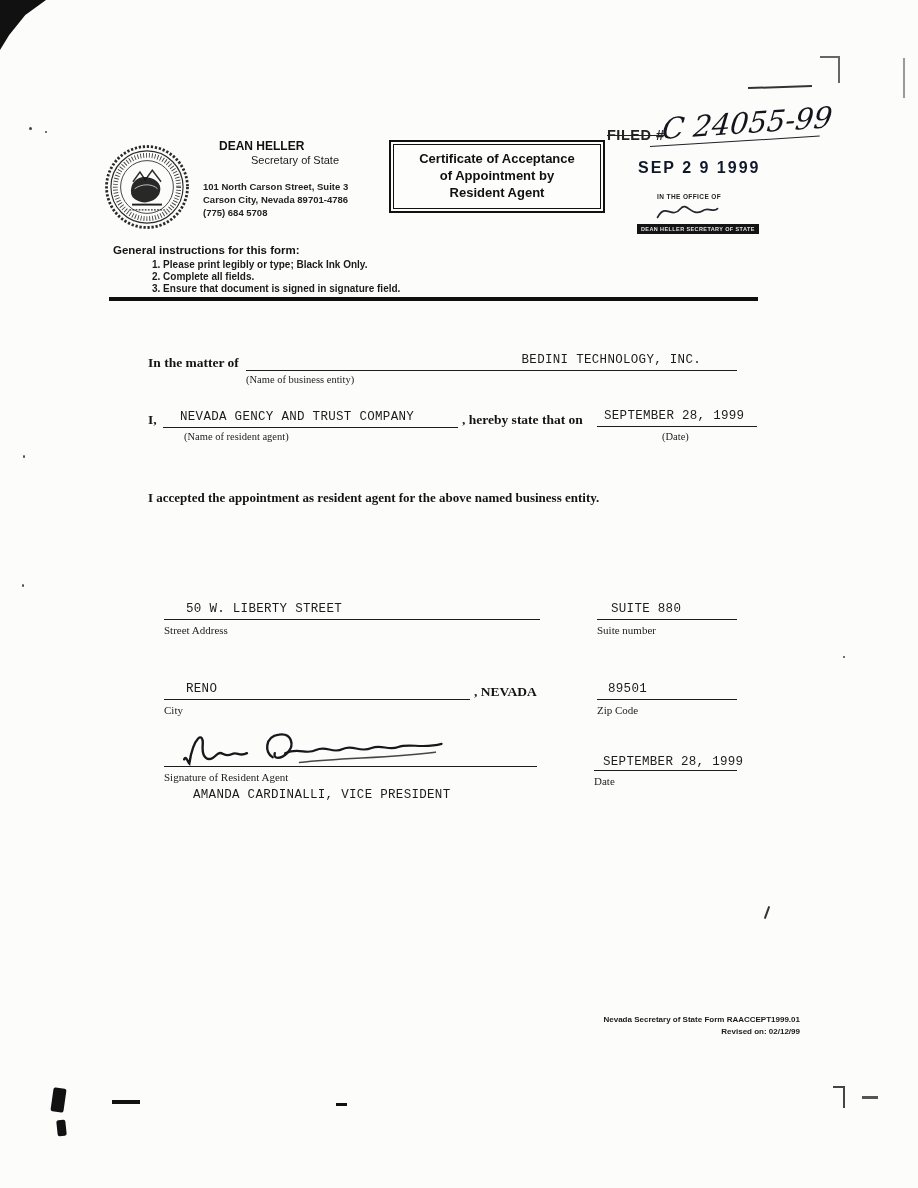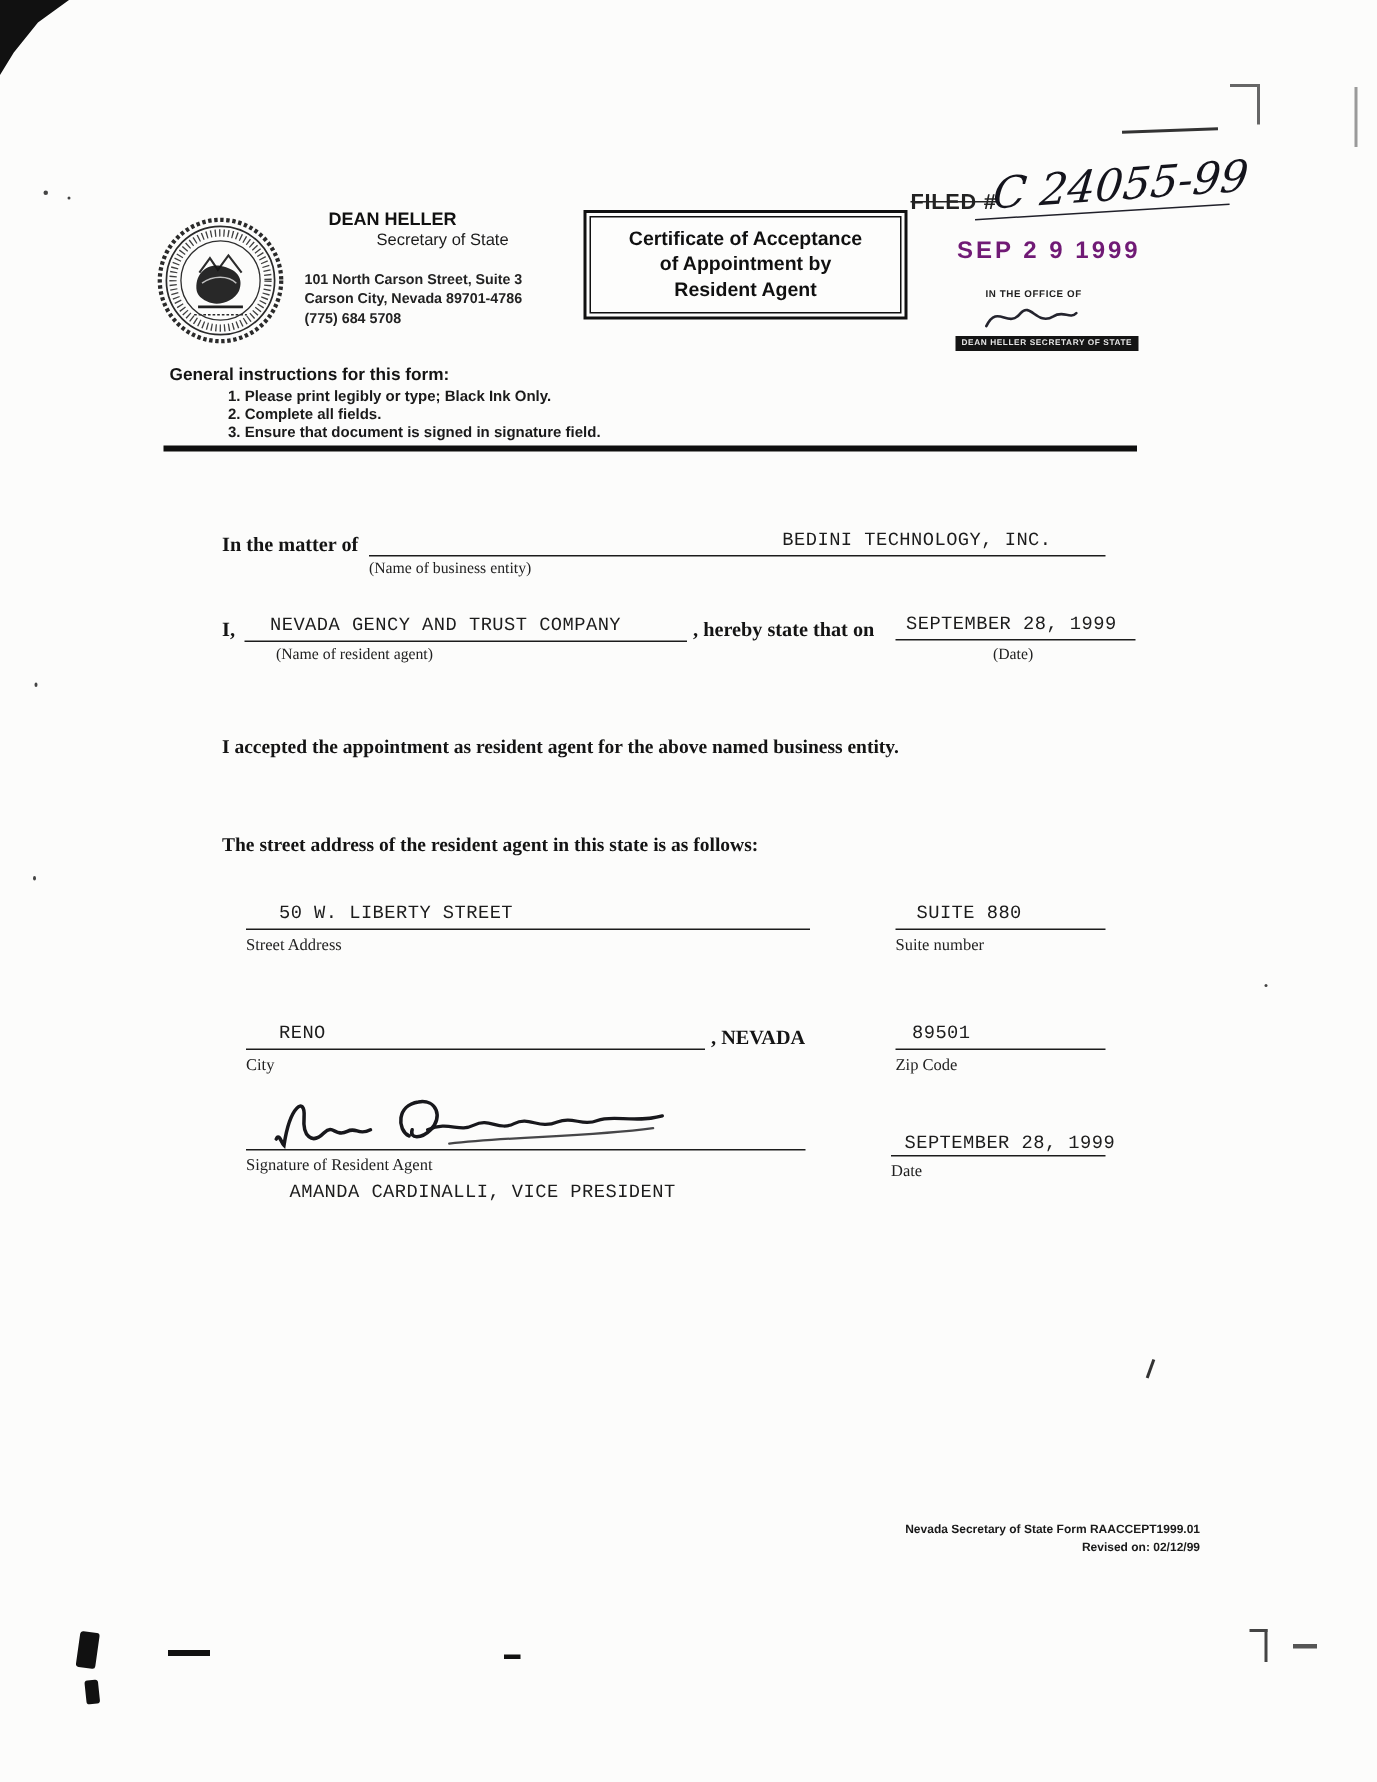--- a/index.html
+++ b/index.html
@@ -19,21 +19,21 @@
   
   .agency-name { font-weight:bold; font-size:12px; color:#111; }
   .agency-sub  { font-size:11px; color:#1b1b1b; }
   .agency-addr { font-weight:bold; font-size:9.5px; color:#222; white-space:nowrap; }
   .title-box { border:2px solid #111; padding:2px; width:216px; background:#fdfdfc; }
   .title-box-inner { border:1.3px solid #111; padding:5px 6px 7px; text-align:center; }
   .title-line { font-family:"Liberation Sans",sans-serif; font-weight:bold; font-size:13px; line-height:1.32; color:#101010; }
 
   .filed-label { font-family:"Liberation Sans",sans-serif; font-weight:bold; font-size:14.5px; color:#222; text-decoration:line-through; letter-spacing:.5px; }
   .filed-number { font-family:"DejaVu Serif",serif; font-style:italic; font-size:29px; color:#14141c; transform:rotate(-4deg) skewX(-10deg); white-space:nowrap; }
-  .date-stamp { font-family:"Liberation Sans",sans-serif; font-weight:bold; font-size:16px; letter-spacing:2px; color:#701a75; white-space:nowrap; }
+  .date-stamp { font-family:"Liberation Sans",sans-serif; font-weight:bold; font-size:16px; letter-spacing:2px; color:#0f172a; white-space:nowrap; }
   .office-line { font-family:"Liberation Sans",sans-serif; font-weight:bold; font-size:6.5px; color:#222; letter-spacing:.4px; }
   .office-bar { background:#141414; color:#e4e4e4; font-family:"Liberation Sans",sans-serif; font-weight:bold; font-size:5.5px; letter-spacing:.4px; padding:2px 4px; white-space:nowrap; }
 
   .instr-head { font-family:"Liberation Sans",sans-serif; font-weight:bold; font-size:11.5px; color:#141414; white-space:nowrap; }
   .instr-item { font-family:"Liberation Sans",sans-serif; font-weight:bold; font-size:10px; color:#1a1a1a; white-space:nowrap; }
   .divider { background:#0f0f0f; }
 
   .footer-note { font-family:"Liberation Sans",sans-serif; font-weight:bold; font-size:8px; color:#1a1a1a; text-align:right; line-height:1.45; white-space:nowrap; }
 
   .artifact { background:#111; }
@@ -112,21 +112,20 @@
   <div class="abs mono" style="left:180px;top:410px;">NEVADA  GENCY AND TRUST COMPANY</div>
   <div class="abs uline" style="left:163px;top:427px;width:295px;"></div>
   <div class="abs flabel" style="left:462px;top:412px;">, hereby state that on</div>
   <div class="abs mono" style="left:604px;top:409px;">SEPTEMBER 28, 1999</div>
   <div class="abs uline" style="left:597px;top:426px;width:160px;"></div>
   <div class="abs caption" style="left:184px;top:431px;">(Name of resident agent)</div>
   <div class="abs caption" style="left:662px;top:431px;">(Date)</div>
 
   <div class="abs flabel" style="left:148px;top:490px;font-size:13px;">I accepted the appointment as resident agent for the above named business entity.</div>
 
-  <div class="abs flabel" style="left:148px;top:555px;font-size:13px;">The street address of the resident agent in this state is as follows:</div>
 
   <div class="abs mono" style="left:186px;top:602px;">50 W. LIBERTY STREET</div>
   <div class="abs uline" style="left:164px;top:619px;width:376px;"></div>
   <div class="abs caption" style="left:164px;top:624px;font-size:11px;">Street Address</div>
   <div class="abs mono" style="left:611px;top:602px;">SUITE 880</div>
   <div class="abs uline" style="left:597px;top:619px;width:140px;"></div>
   <div class="abs caption" style="left:597px;top:624px;font-size:11px;">Suite number</div>
 
   <div class="abs mono" style="left:186px;top:682px;">RENO</div>
   <div class="abs uline" style="left:164px;top:699px;width:306px;"></div>

